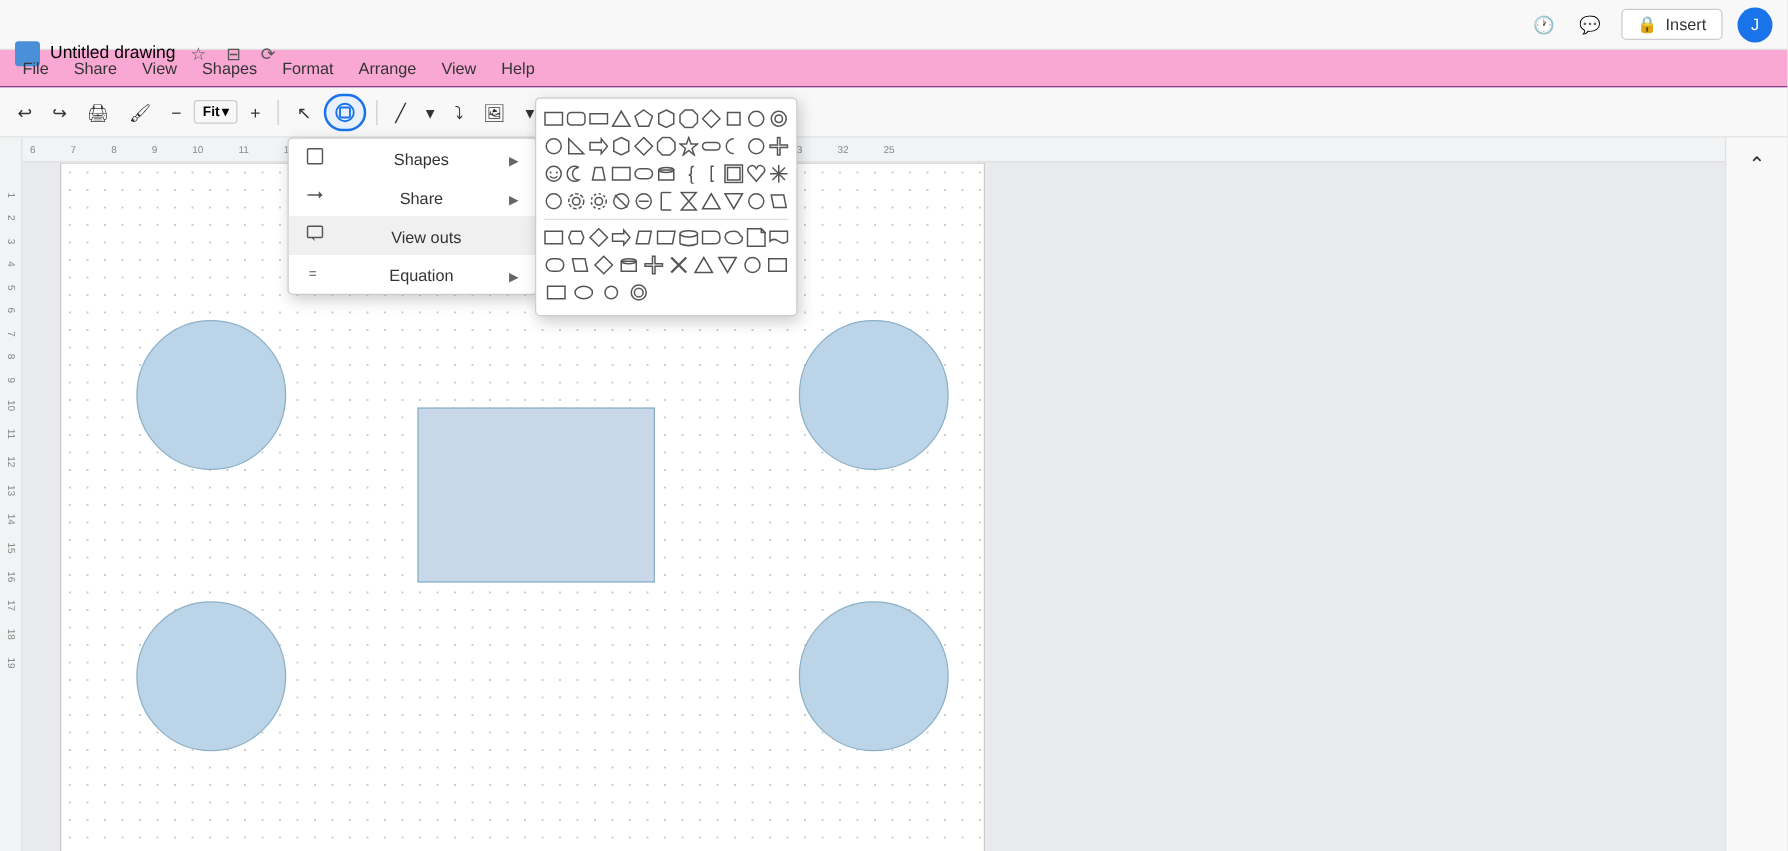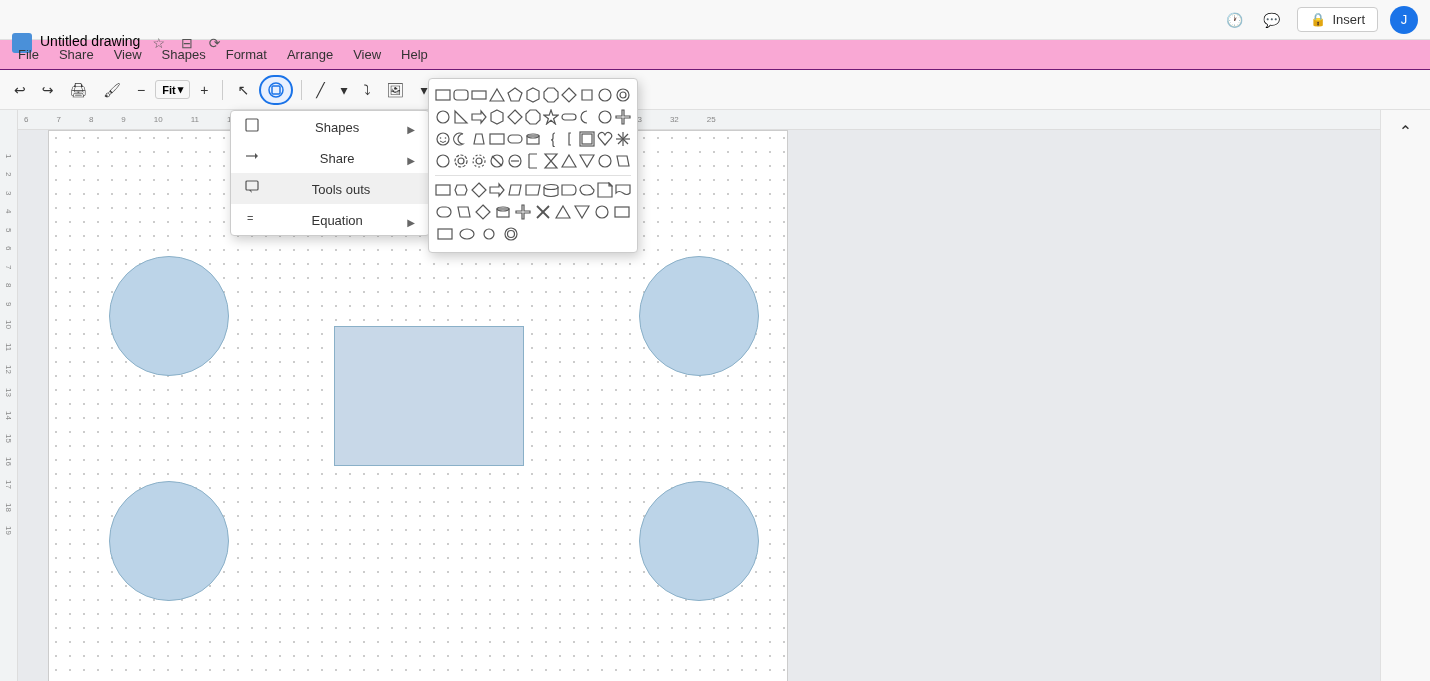--- a/index.html
+++ b/index.html
@@ -284,21 +284,21 @@
     <span>Share</span>
     <span class="menu-arrow">▶</span>
   </div>
   <div class="shapes-menu-item" style="background:#f0f0f0;">
     <span style="margin-right:8px;">
       <svg width="14" height="14" viewBox="0 0 14 14">
           <rect x="1" y="1" width="12" height="9" rx="1" fill="none" stroke="#555" stroke-width="1.2"></rect>
           <polygon points="4,10 7,13 6,10" fill="#555"></polygon>
         </svg>
     </span>
-    <span>Tools outs</span>
+    <span>View outs</span>
     <span class="menu-arrow"></span>
   </div>
   <div class="shapes-menu-item">
     <span style="margin-right:8px;">
       <svg width="14" height="14" viewBox="0 0 14 14">
           <text x="2" y="11" font-size="11" fill="#555">=</text>
         </svg>
     </span>
     <span>Equation</span>
     <span class="menu-arrow">▶</span>

